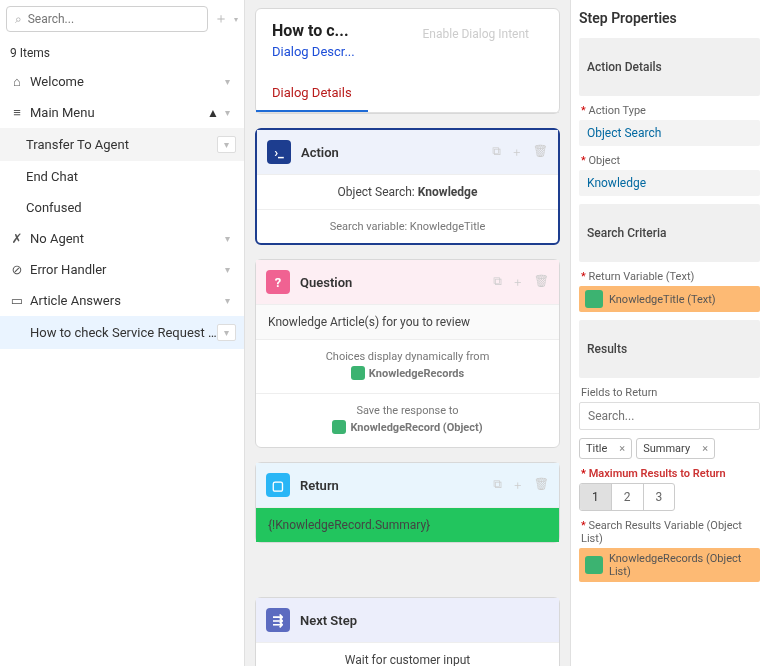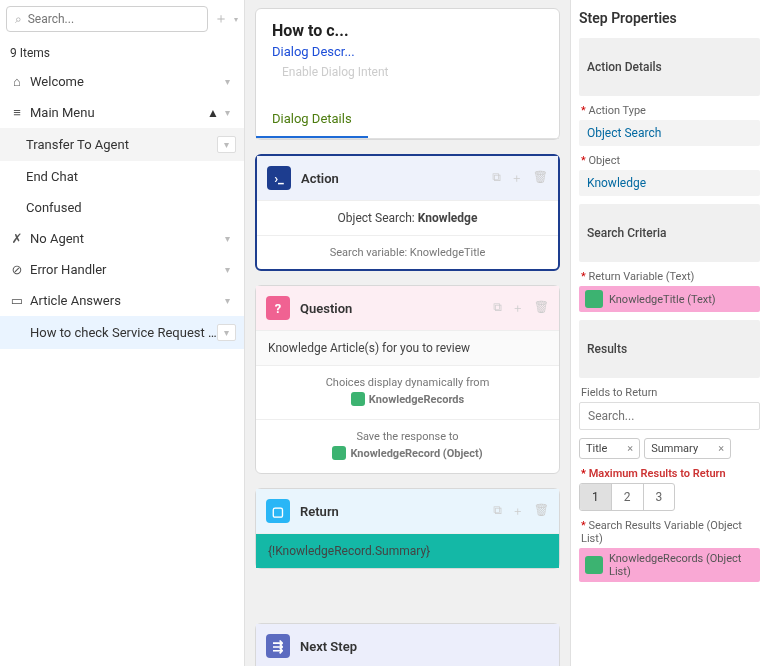--- a/index.html
+++ b/index.html
@@ -15,27 +15,27 @@
 .tree-item .icon { width: 18px; text-align: center; color: #555; font-size: 13px; }
 .tree-item .label { flex: 1; margin-left: 4px; white-space: nowrap; overflow: hidden; text-overflow: ellipsis; }
 .tree-item .caret { color: #bbb; font-size: 10px; padding: 2px 6px; }
 .tree-item.child { padding-left: 22px; }
 .tree-item.grandchild { padding-left: 26px; }
 .tree-item.sub-highlight { background: #f4f4f4; }
 .warn { color: #333; font-size: 12px; }
 
 .center { flex: 1; padding: 8px 10px; overflow-y: auto; }
 .card { background: #fff; border: 1px solid #d8d8d8; border-radius: 6px; margin-bottom: 14px; }
-.dialog-head { padding: 12px 20px 0 16px; display: flex; justify-content: space-between; align-items: flex-start; flex-direction: column; }
+.dialog-head { padding: 12px 20px 0 16px; display: flex; justify-content: space-between; align-items: flex-start; }
 .dt-title { font-size: 16px; font-weight: 700; color: #222; }
 .dt-sub { font-size: 13px; color: #1d4ed8; margin-top: 4px; }
 .enable-btn { color: #ccc; font-size: 12px; padding: 6px 10px; }
 .tabs { display: flex; border-bottom: 1px solid #e0e0e0; margin-top: 16px; }
 .tab { padding: 10px 16px; font-size: 13px; color: #555; cursor: pointer; border-bottom: 2px solid transparent; }
-.tab.active { color: #4d7c0f; border-bottom-color: #1e6bd6; }
+.tab.active { color: #b91c1c; border-bottom-color: #1e6bd6; }
 
 .step-card { background: #fff; border: 1px solid #d8d8d8; border-radius: 6px; margin-bottom: 14px; }
 .step-card.selected { border: 2px solid #1d3d8f; }
 .step-header { display: flex; align-items: center; padding: 10px; gap: 10px; border-bottom: 1px solid #eee; }
 .step-icon { width: 24px; height: 24px; border-radius: 4px; display: flex; align-items: center; justify-content: center; color: #fff; font-size: 13px; font-weight: bold; }
 .ic-action { background: #1d3d8f; }
 .ic-question { background: #f06292; }
 .ic-message { background: #29b6f6; }
 .ic-next { background: #5c6bc0; }
 .step-title { flex: 1; font-size: 13px; font-weight: 600; color: #333; }
@@ -50,25 +50,25 @@
 .step-header.bg-message { background: #e9f5fd; }
 .step-header.bg-next { background: #eceefb; }
 
 .props { width: 198px; background: #fff; border-left: 1px solid #e0e0e0; padding: 10px 8px; overflow-y: auto; }
 .props h2 { font-size: 14px; font-weight: 600; color: #333; margin-bottom: 12px; }
 .section-hdr { background: #f0f0f0; padding: 22px 8px; font-size: 12px; color: #444; font-weight: 500; margin-bottom: 8px; border-radius: 2px; }
 .field-label { font-size: 11px; color: #666; margin: 6px 2px 3px 2px; }
 .field-label::before { content: "* "; color: #c00; }
 .field-label.noreq::before { content: ""; }
 .field-input { background: #f3f3f3; border: none; border-radius: 2px; padding: 6px 8px; font-size: 12px; color: #0369a1; width: 100%; margin-bottom: 8px; }
-.chip-row { display: flex; align-items: center; gap: 6px; background: #f9a8d4; padding: 4px 6px; border-radius: 2px; margin-bottom: 8px; }
+.chip-row { display: flex; align-items: center; gap: 6px; background: #fdba74; padding: 4px 6px; border-radius: 2px; margin-bottom: 8px; }
 .chip-green { width: 18px; height: 18px; background: #3cb371; border-radius: 3px; flex-shrink: 0; }
 .chip-text { font-size: 11px; color: #555; }
 .tag-row { display: flex; gap: 4px; margin-bottom: 8px; flex-wrap: wrap; }
-.tag { border: 1px solid #ccc; border-radius: 3px; padding: 3px 6px; font-size: 11px; color: #444; display: flex; gap: 20px; align-items: center; }
+.tag { border: 1px solid #ccc; border-radius: 3px; padding: 3px 6px; font-size: 11px; color: #444; display: flex; gap: 12px; align-items: center; }
 .tag .x { color: #888; cursor: pointer; }
 .seg { display: flex; border: 1px solid #ccc; border-radius: 3px; overflow: hidden; margin-bottom: 8px; width: fit-content; }
 .seg div { padding: 6px 12px; font-size: 12px; color: #666; border-right: 1px solid #ccc; cursor: pointer; }
 .seg div:last-child { border-right: none; }
 .seg div.active { background: #e0e0e0; color: #333; }
 </style>
 </head>
 <body>
 
 <div class="sidebar">
@@ -185,21 +185,21 @@
   <div class="step-card">
     <div class="step-header bg-message">
       <div class="step-icon ic-message">▢</div>
       <div class="step-title">Return</div>
       <div class="step-tools">
         <span>⧉</span>
         <span>＋</span>
         <span>🗑</span>
       </div>
     </div>
-    <div class="step-body" style="text-align:left;background:#14b8a6">{!KnowledgeRecord.Summary}</div>
+    <div class="step-body" style="text-align:left;background:#22c55e">{!KnowledgeRecord.Summary}</div>
   </div>
 
   <div style="height:40px"></div>
 
   <div class="step-card">
     <div class="step-header bg-next">
       <div class="step-icon ic-next">⇶</div>
       <div class="step-title">Next Step</div>
     </div>
     <div class="step-body">Wait for customer input</div>

